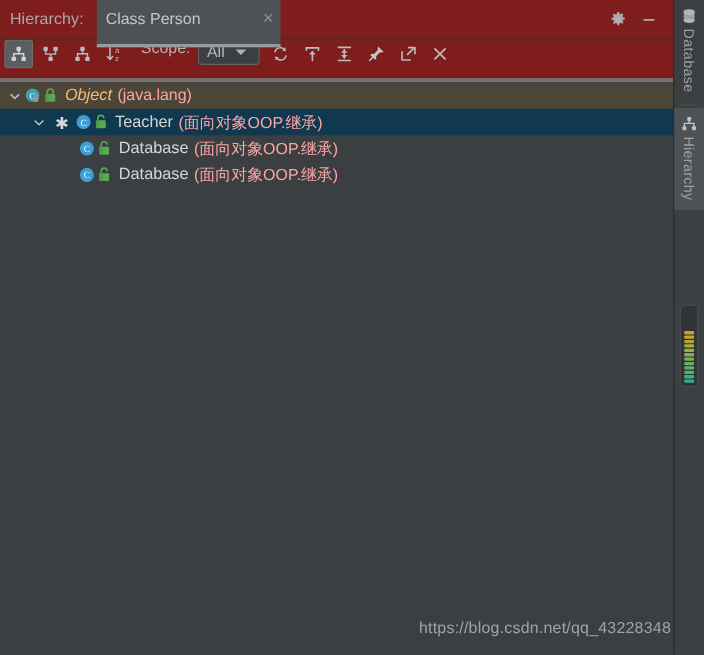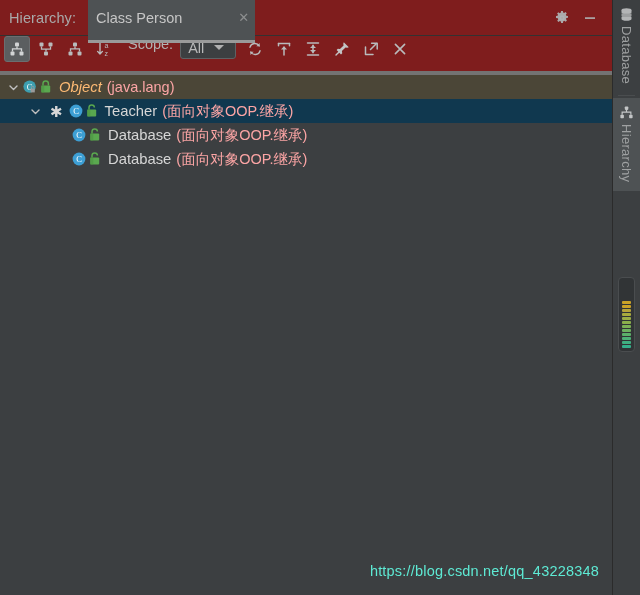--- a/index.html
+++ b/index.html
@@ -207,24 +207,24 @@
   }
   .row.root .node-name { color: #fdba74; font-style: italic; }
   .node-pkg {
     font-size: 14.5px;
     color: #fca5a5;
   }
 
   
   #watermark {
     position: absolute;
-    right: 13px;
+    right: 2px;
     bottom: 16px;
     font-size: 14.5px;
-    color: #5eead4;
+    color: #a3a3a3;
     letter-spacing: .2px;
     white-space: nowrap;
   }
 
   
   #rightbar {
     width: 27px;
     height: 595px;
     background: #3c3f41;
     border-left: 1px solid #2b2b2b;

